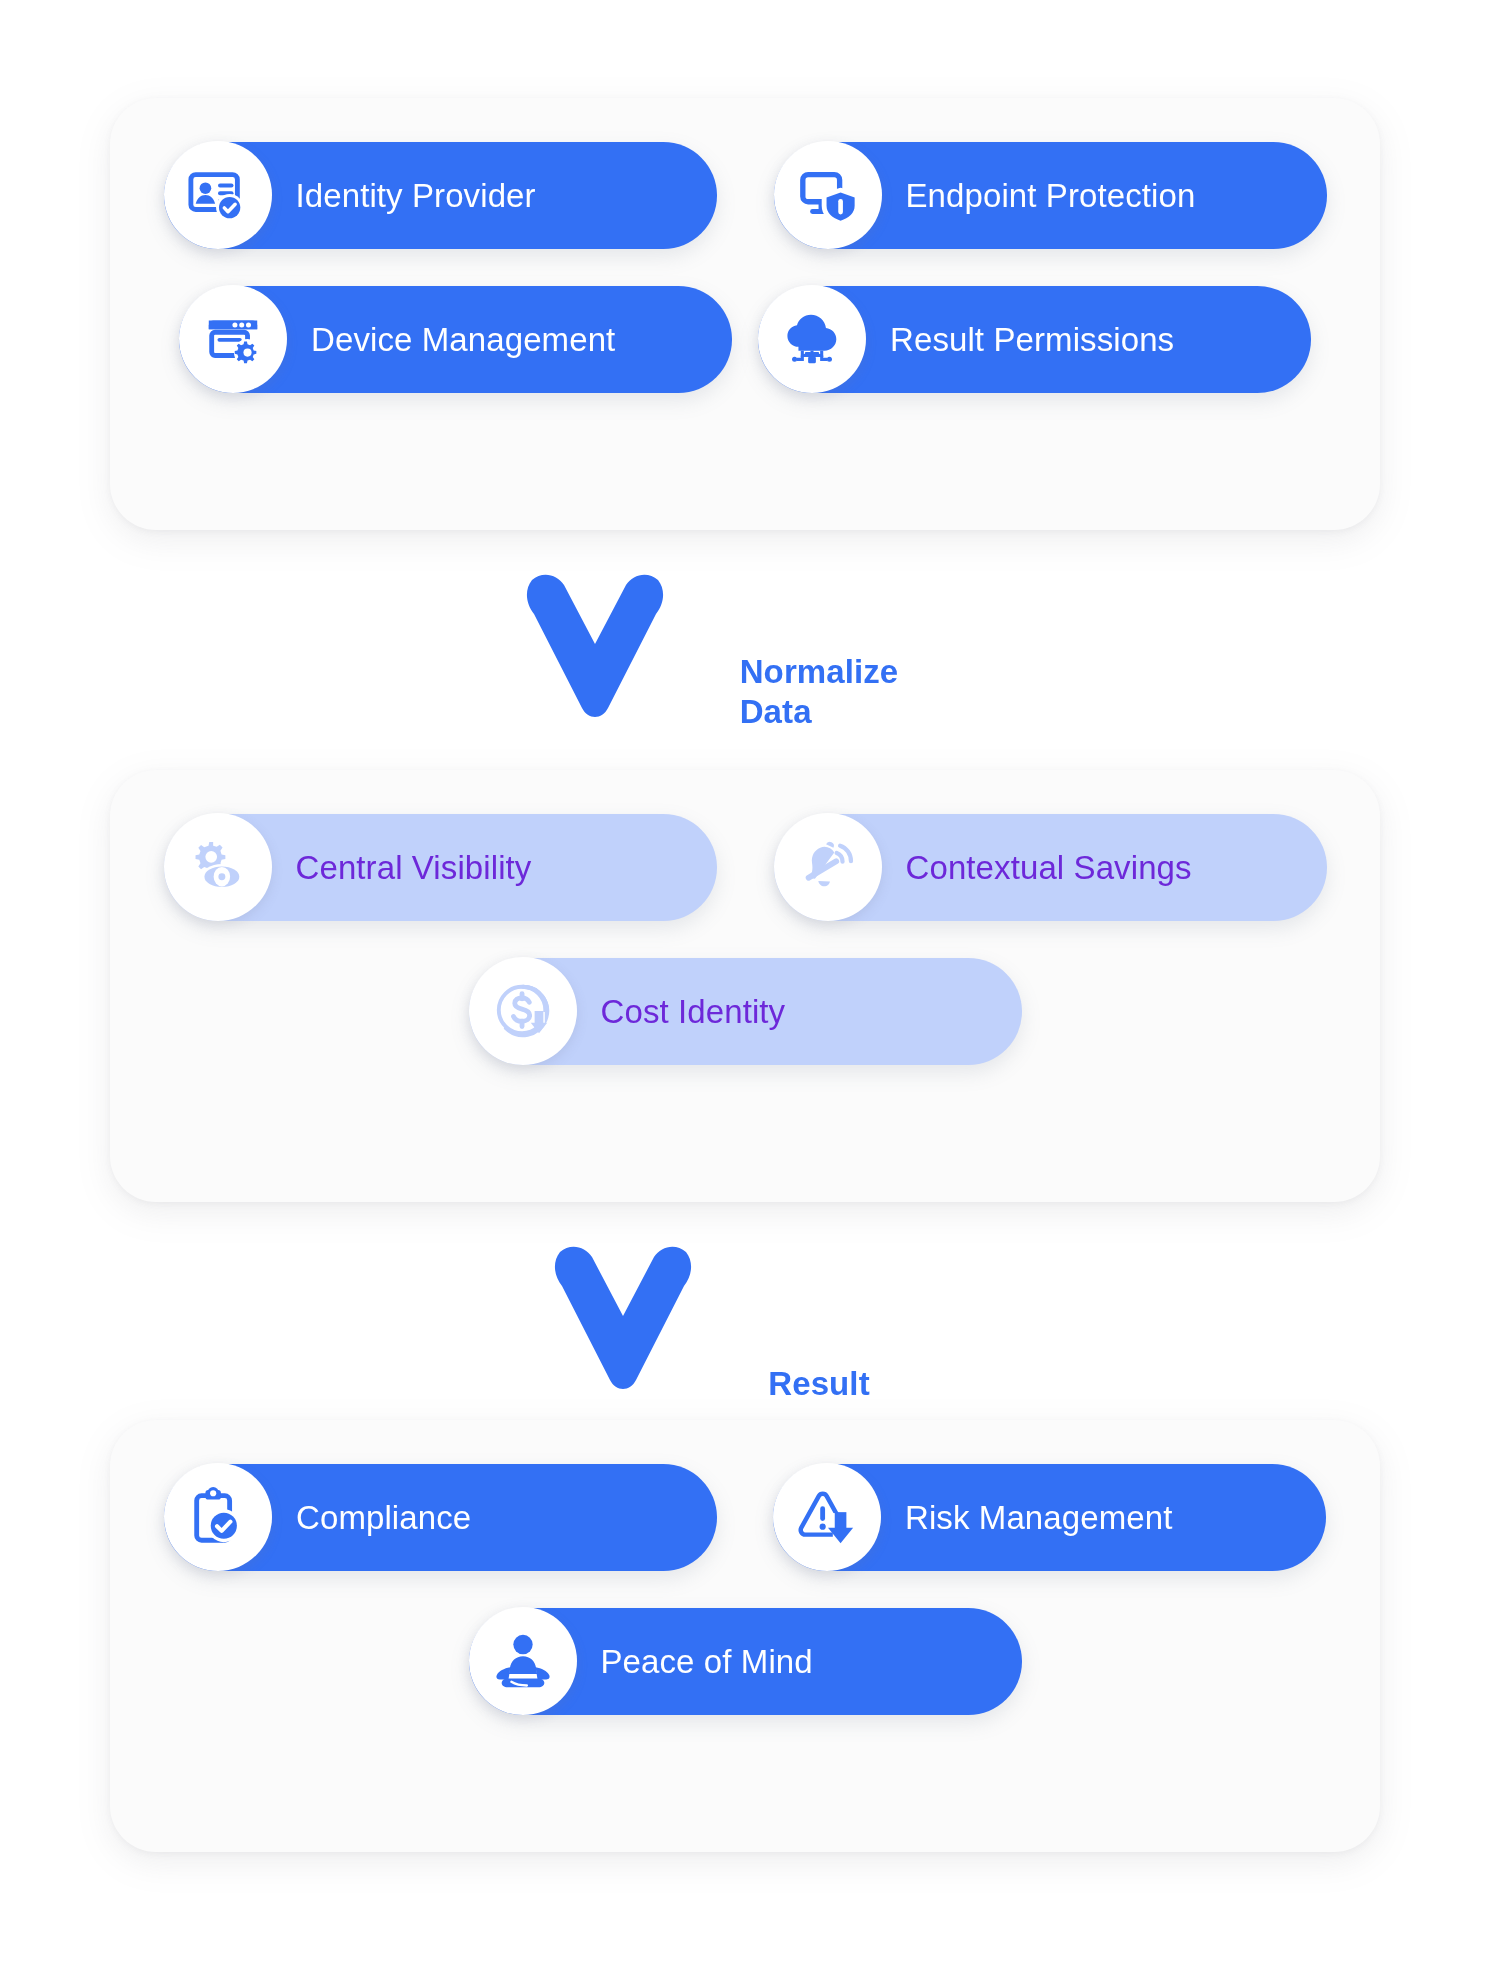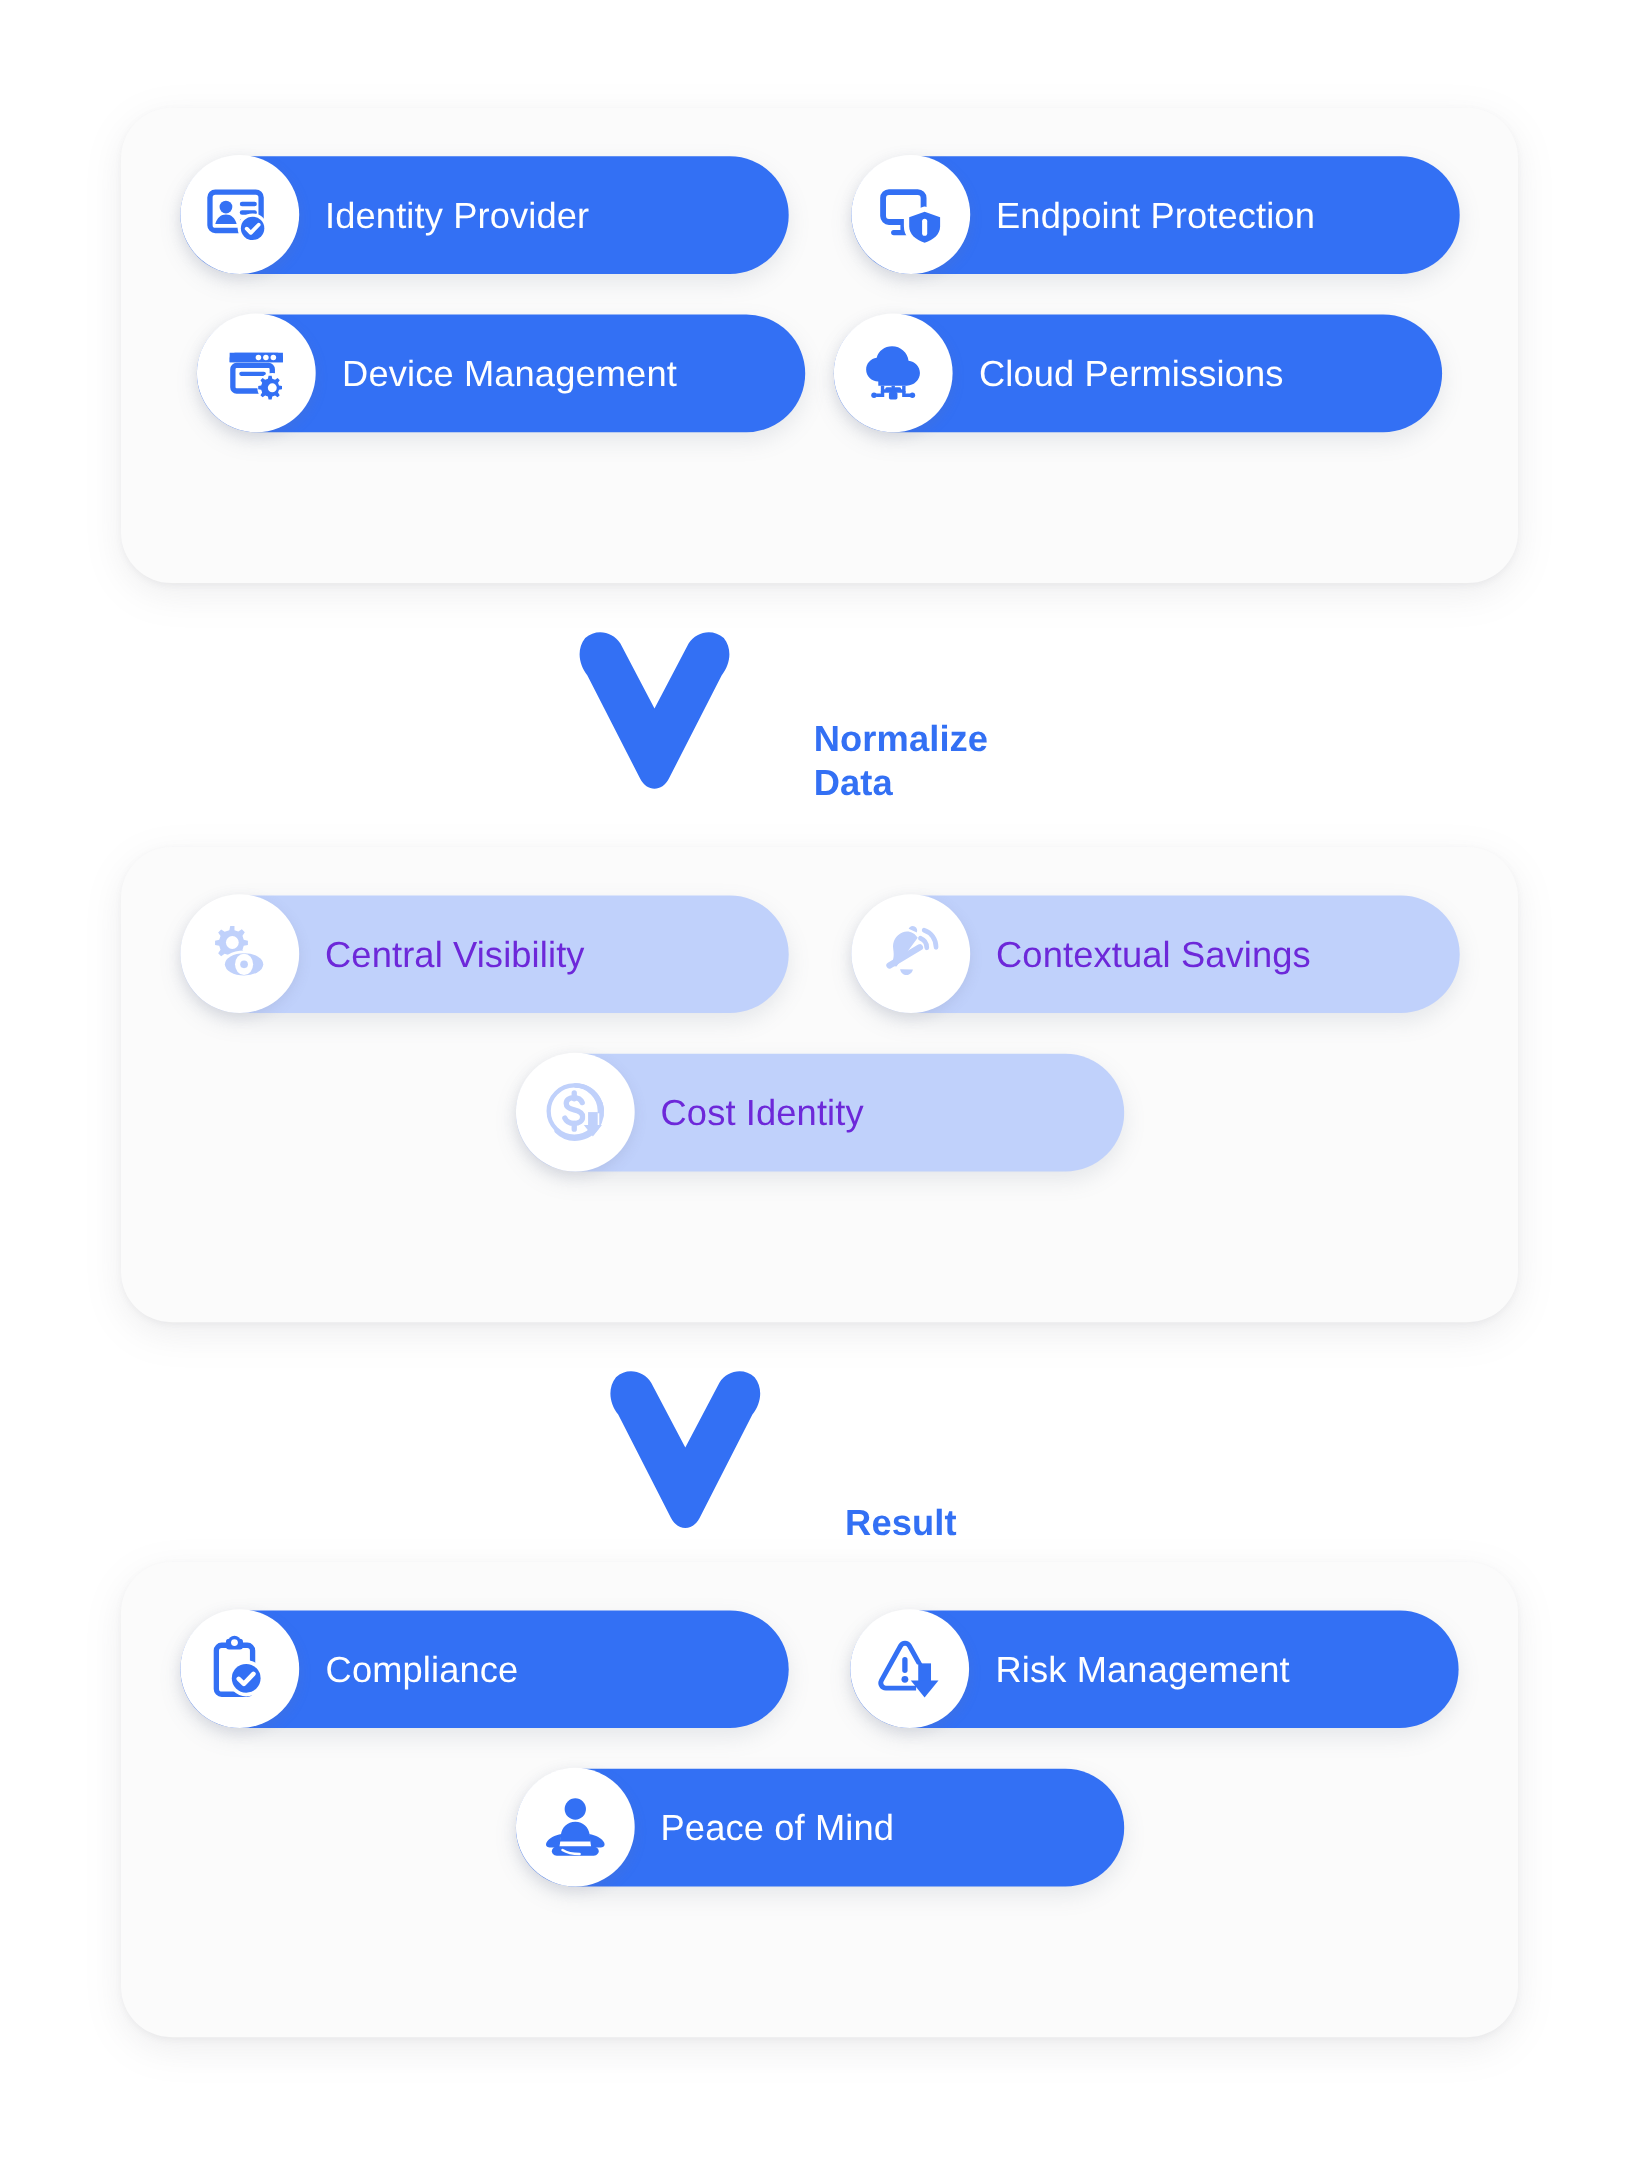--- a/index.html
+++ b/index.html
@@ -141,21 +141,21 @@
                 <path d="M22 44v5h20v-5" fill="none" stroke="#3370f4" stroke-width="3.2"></path>
                 <path d="M32 44v8" stroke="#3370f4" stroke-width="3.2"></path>
                 <path d="M22 49v4h-6" stroke="#3370f4" stroke-width="3.2" fill="none"></path>
                 <path d="M42 49v4h6" stroke="#3370f4" stroke-width="3.2" fill="none"></path>
                 <circle cx="14" cy="53" r="2.6" fill="#3370f4"></circle>
                 <circle cx="50" cy="53" r="2.6" fill="#3370f4"></circle>
                 <rect x="28" y="50" width="8" height="7" rx="1.6" fill="#3370f4"></rect>
                 <path d="M26 47h4M34 47h4" stroke="#3370f4" stroke-width="3" stroke-linecap="round"></path>
               </svg>
             </div>
-            <span class="pill-label">Cloud Permissions</span>
+            <span class="pill-label">Result Permissions</span>
           </div>
         </div>
       </div>
   </div>
 
   <div class="connector" style="top:572px;height:160px;">
     <div class="connector-inner">
       <svg class="chev" viewBox="0 0 150 160">
         <path d="M12 8 C4 18 6 32 14 42 L62 136 C68 148 82 148 88 136 L136 42 C144 32 146 18 138 8 C128 -1 113 2 106 13 L75 72 L44 13 C37 2 22 -1 12 8 Z" fill="#3370f4"></path>
       </svg>

